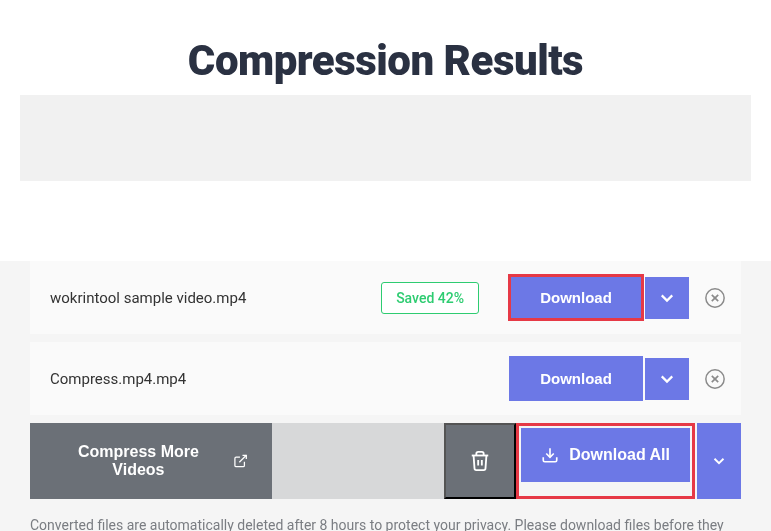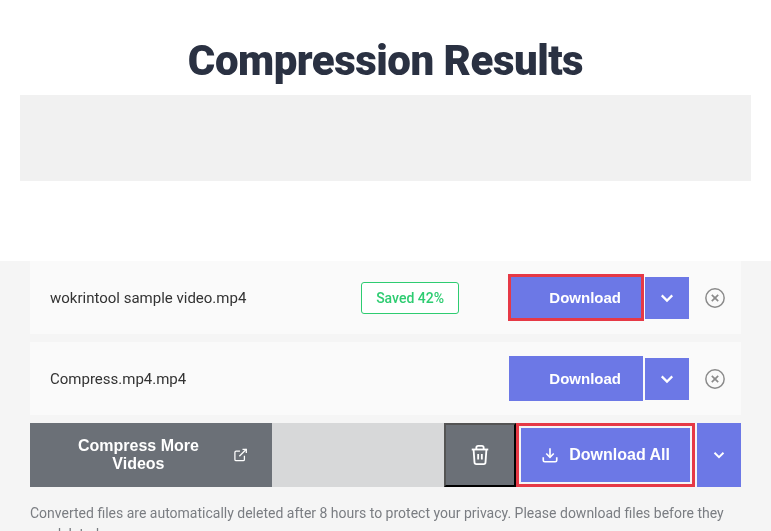--- a/index.html
+++ b/index.html
@@ -56,22 +56,21 @@
     }
     .download-btn {
       background: #6c78e6;
       color: #fff;
       font-weight: 700;
       font-size: 15px;
       border: none;
       padding: 14px 22px;
       cursor: pointer;
       min-width: 134px;
-      text-align: right;
-      margin-left: 20px;
+      text-align: center;
     }
     .dropdown-btn {
       background: #6c78e6;
       border: none;
       padding: 14px 14px;
       cursor: pointer;
       margin-left: 2px;
       display: flex;
       align-items: center;
       justify-content: center;
@@ -103,21 +102,21 @@
     .bottom-bar {
       display: flex;
       margin-top: 2px;
     }
     .compress-more-btn {
       background: #6b7077;
       color: #fff;
       font-weight: 800;
       font-size: 16px;
       border: none;
-      padding: 8px 24px;
+      padding: 20px 24px;
       cursor: pointer;
       display: flex;
       align-items: center;
       gap: 10px;
       width: 242px;
     }
     .spacer-gray {
       background: #d7d8d9;
       flex: 1;
     }

